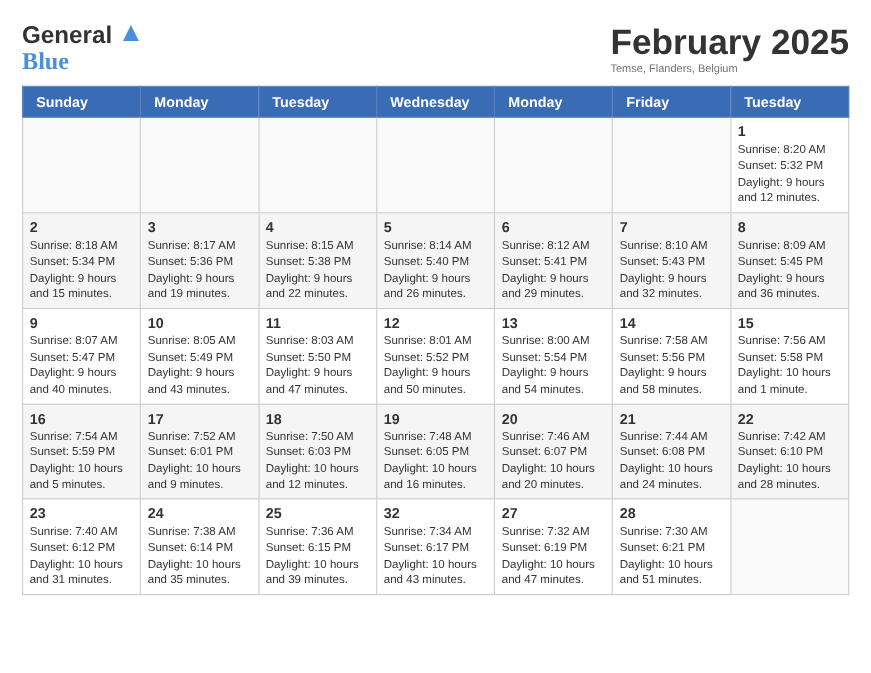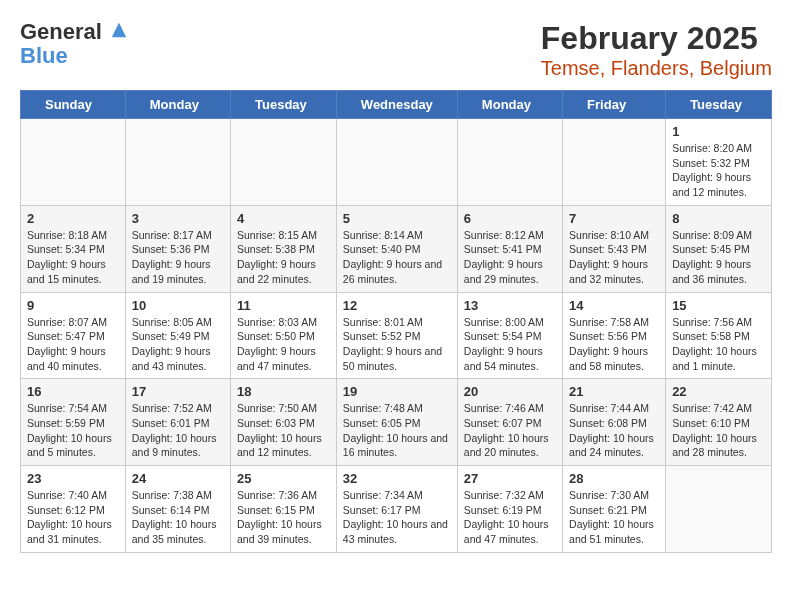--- a/index.html
+++ b/index.html
@@ -32,33 +32,33 @@
       margin-left: 2px;
     }
     .title-block {
     }
     .month-title {
       font-size: 32px;
       font-weight: bold;
       color: #333;
     }
     .location {
-      font-size: 20px;
-      color: #c2410c;
+      font-size: 10px;
+      color: #737373;
     }
     .calendar {
       width: 100%;
       border-collapse: collapse;
       border: 1px solid #ccc;
     }
     .calendar th {
       background-color: #3a6bb5;
       color: #fff;
       text-align: left;
-      padding: 6px 24px;
+      padding: 6px 12px;
       font-size: 13px;
       border: 1px solid #5580c0;
     }
     .calendar td {
       vertical-align: top;
       padding: 5px 6px;
       border: 1px solid #ccc;
       width: calc(100% / 7);
       height: 80px;
       font-size: 11px;
@@ -92,21 +92,21 @@
 <div class="header">
   <div class="logo">
     <div>
       <div style="display:flex;align-items:center;">
         <span class="logo-text">General
           <svg class="logo-icon" viewBox="0 0 20 20">
             <polygon points="2,18 10,2 18,18" fill="#4a90d9"></polygon>
           </svg>
         </span>
       </div>
-      <div class="logo-text" style="color:#4a90d9;">Blue</div>
+      <div class="logo-text" style="color:#4a90d9;font-family:Liberation Serif, serif;">Blue</div>
     </div>
   </div>
   <div class="title-block">
     <div class="month-title">February 2025</div>
     <div class="location">Temse, Flanders, Belgium</div>
   </div>
 </div>
 
 <table class="calendar">
   <thead>

